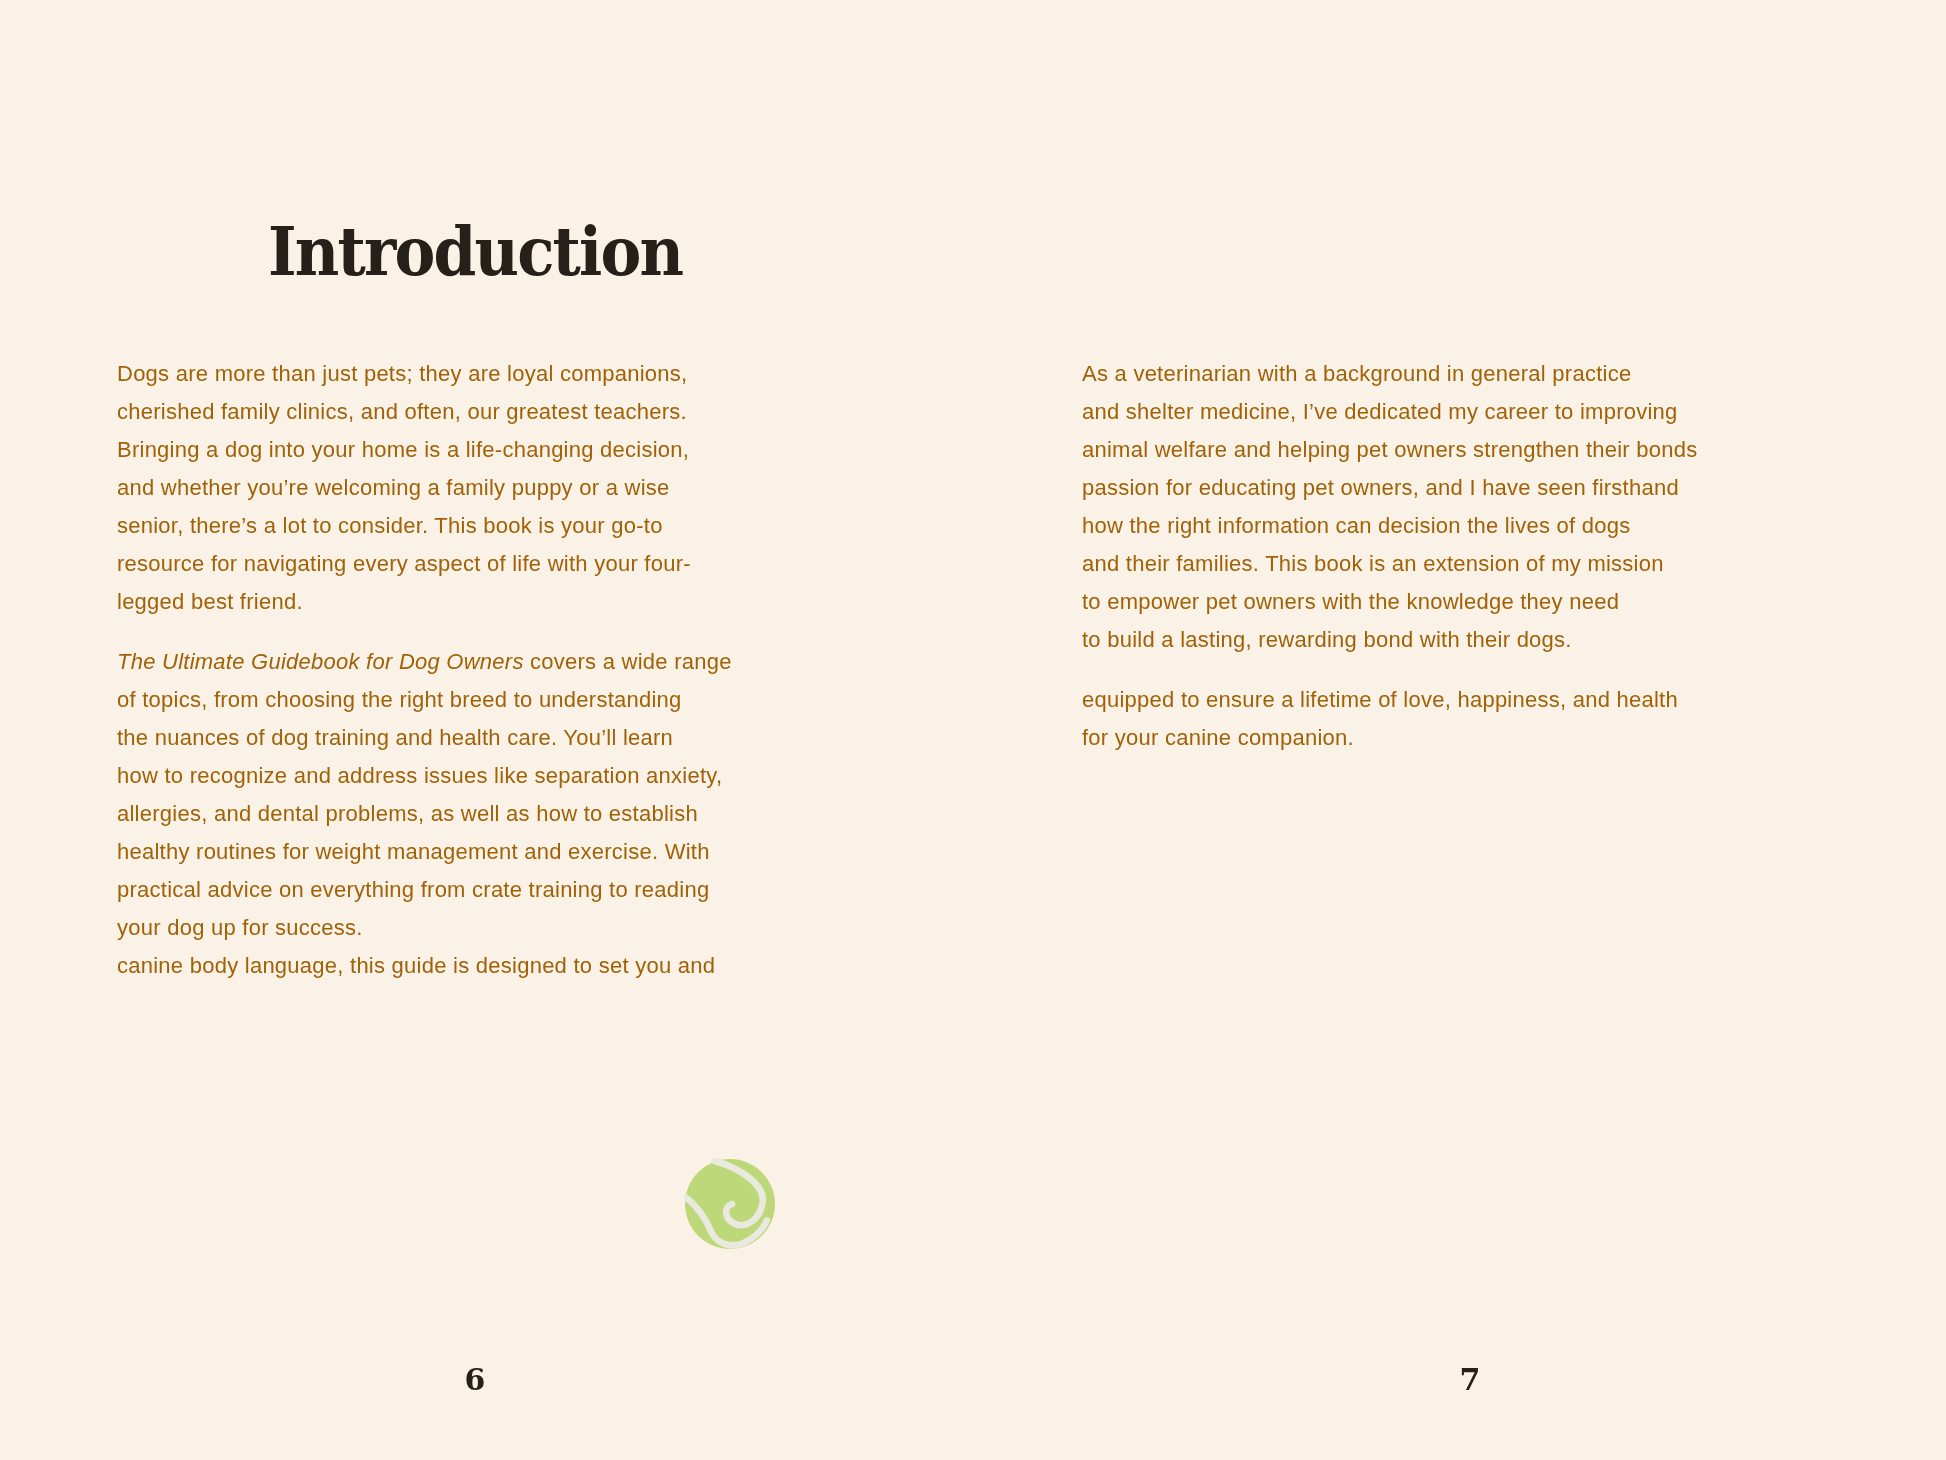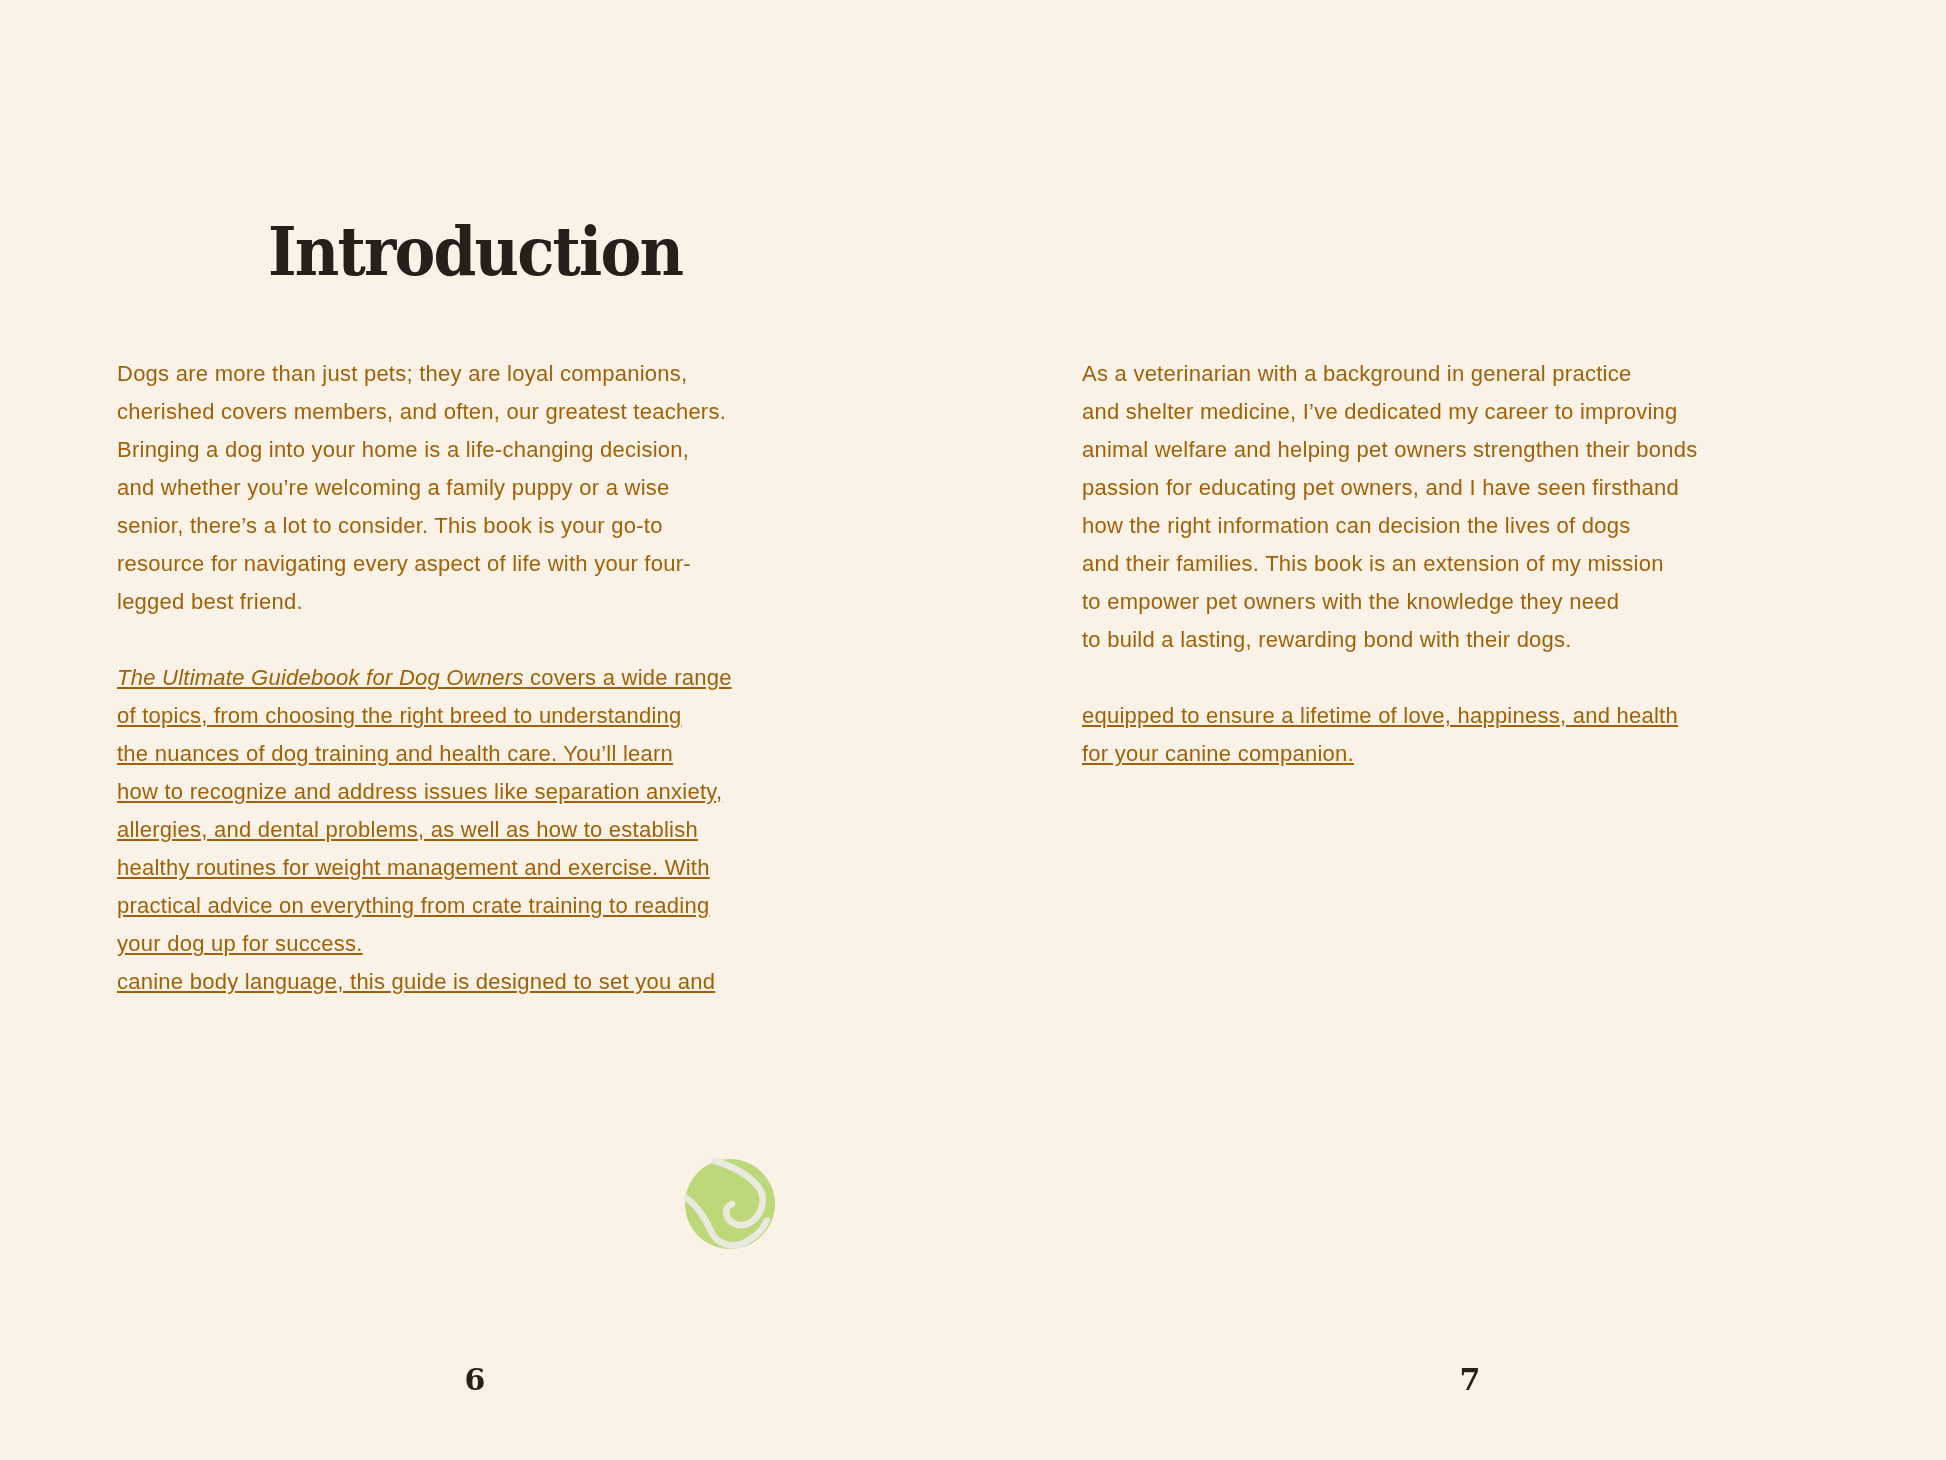--- a/index.html
+++ b/index.html
@@ -33,21 +33,21 @@
     width: 730px;
     color: #a16207;
     font-size: 22px;
     font-weight: 400;
     letter-spacing: 0.25px;
     line-height: 38px;
   }
   #col-left  { left: 117px; }
   #col-right { left: 1082px; }
 
-  .para + .para { margin-top: 38px; text-decoration: underline; }
+  .para + .para { margin-top: 22px; }
   .line { white-space: nowrap; }
   .line em { font-style: italic; }
 
   .pageno {
     position: absolute;
     top: 1363px;
     width: 40px;
     text-align: center;
     font-family: "DejaVu Serif", serif;
     font-weight: 700;
@@ -67,21 +67,21 @@
 </head>
 <body style="background: rgb(250, 241, 231);">
 
 <div class="spread">
 
   <h1 class="book-title">Introduction</h1>
 
   <section class="text-col" id="col-left">
       <div class="para">
         <div class="line"><span>Dogs are more than just pets; they are loyal companions,</span></div>
-        <div class="line"><span>cherished covers members, and often, our greatest teachers.</span></div>
+        <div class="line"><span>cherished family clinics, and often, our greatest teachers.</span></div>
         <div class="line"><span>Bringing a dog into your home is a life-changing decision,</span></div>
         <div class="line"><span>and whether you’re welcoming a family puppy or a wise</span></div>
         <div class="line"><span>senior, there’s a lot to consider. This book is your go-to</span></div>
         <div class="line"><span>resource for navigating every aspect of life with your four-</span></div>
         <div class="line"><span>legged best friend.</span></div>
       </div>
       <div class="para">
         <div class="line"><em>The Ultimate Guidebook for Dog Owners</em><span> covers a wide range</span></div>
         <div class="line"><span>of topics, from choosing the right breed to understanding</span></div>
         <div class="line"><span>the nuances of dog training and health care. You’ll learn</span></div>

